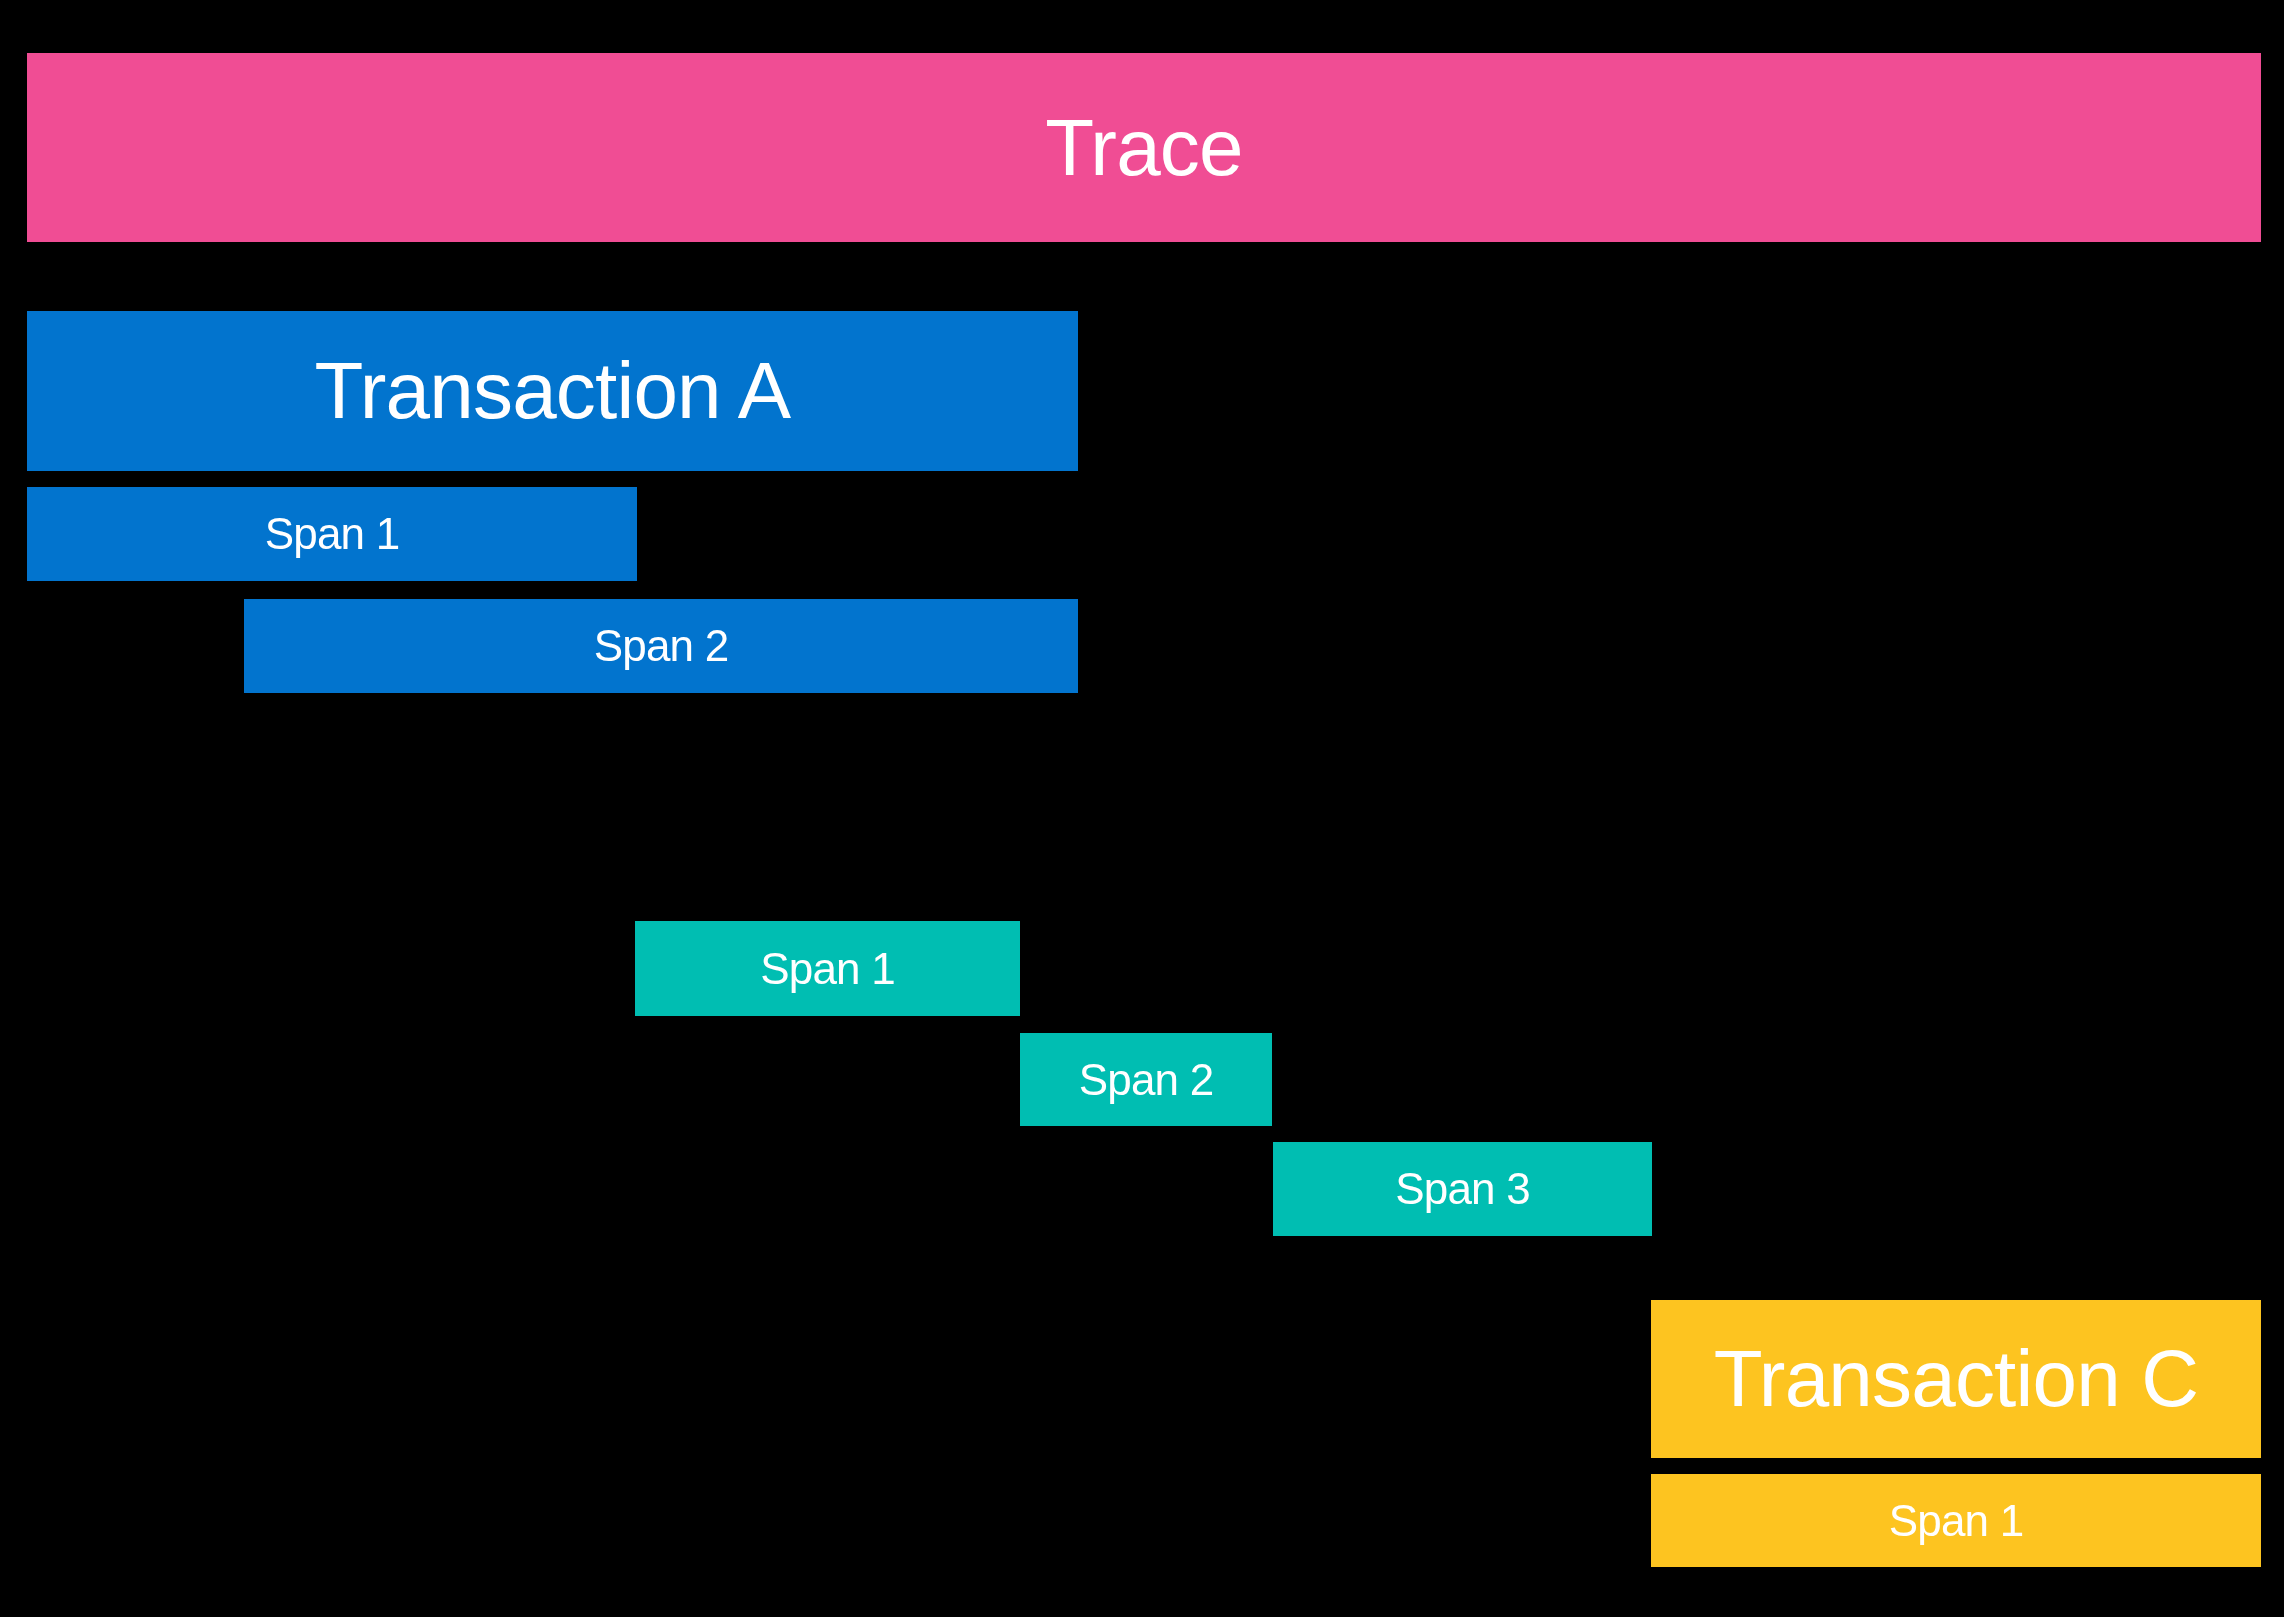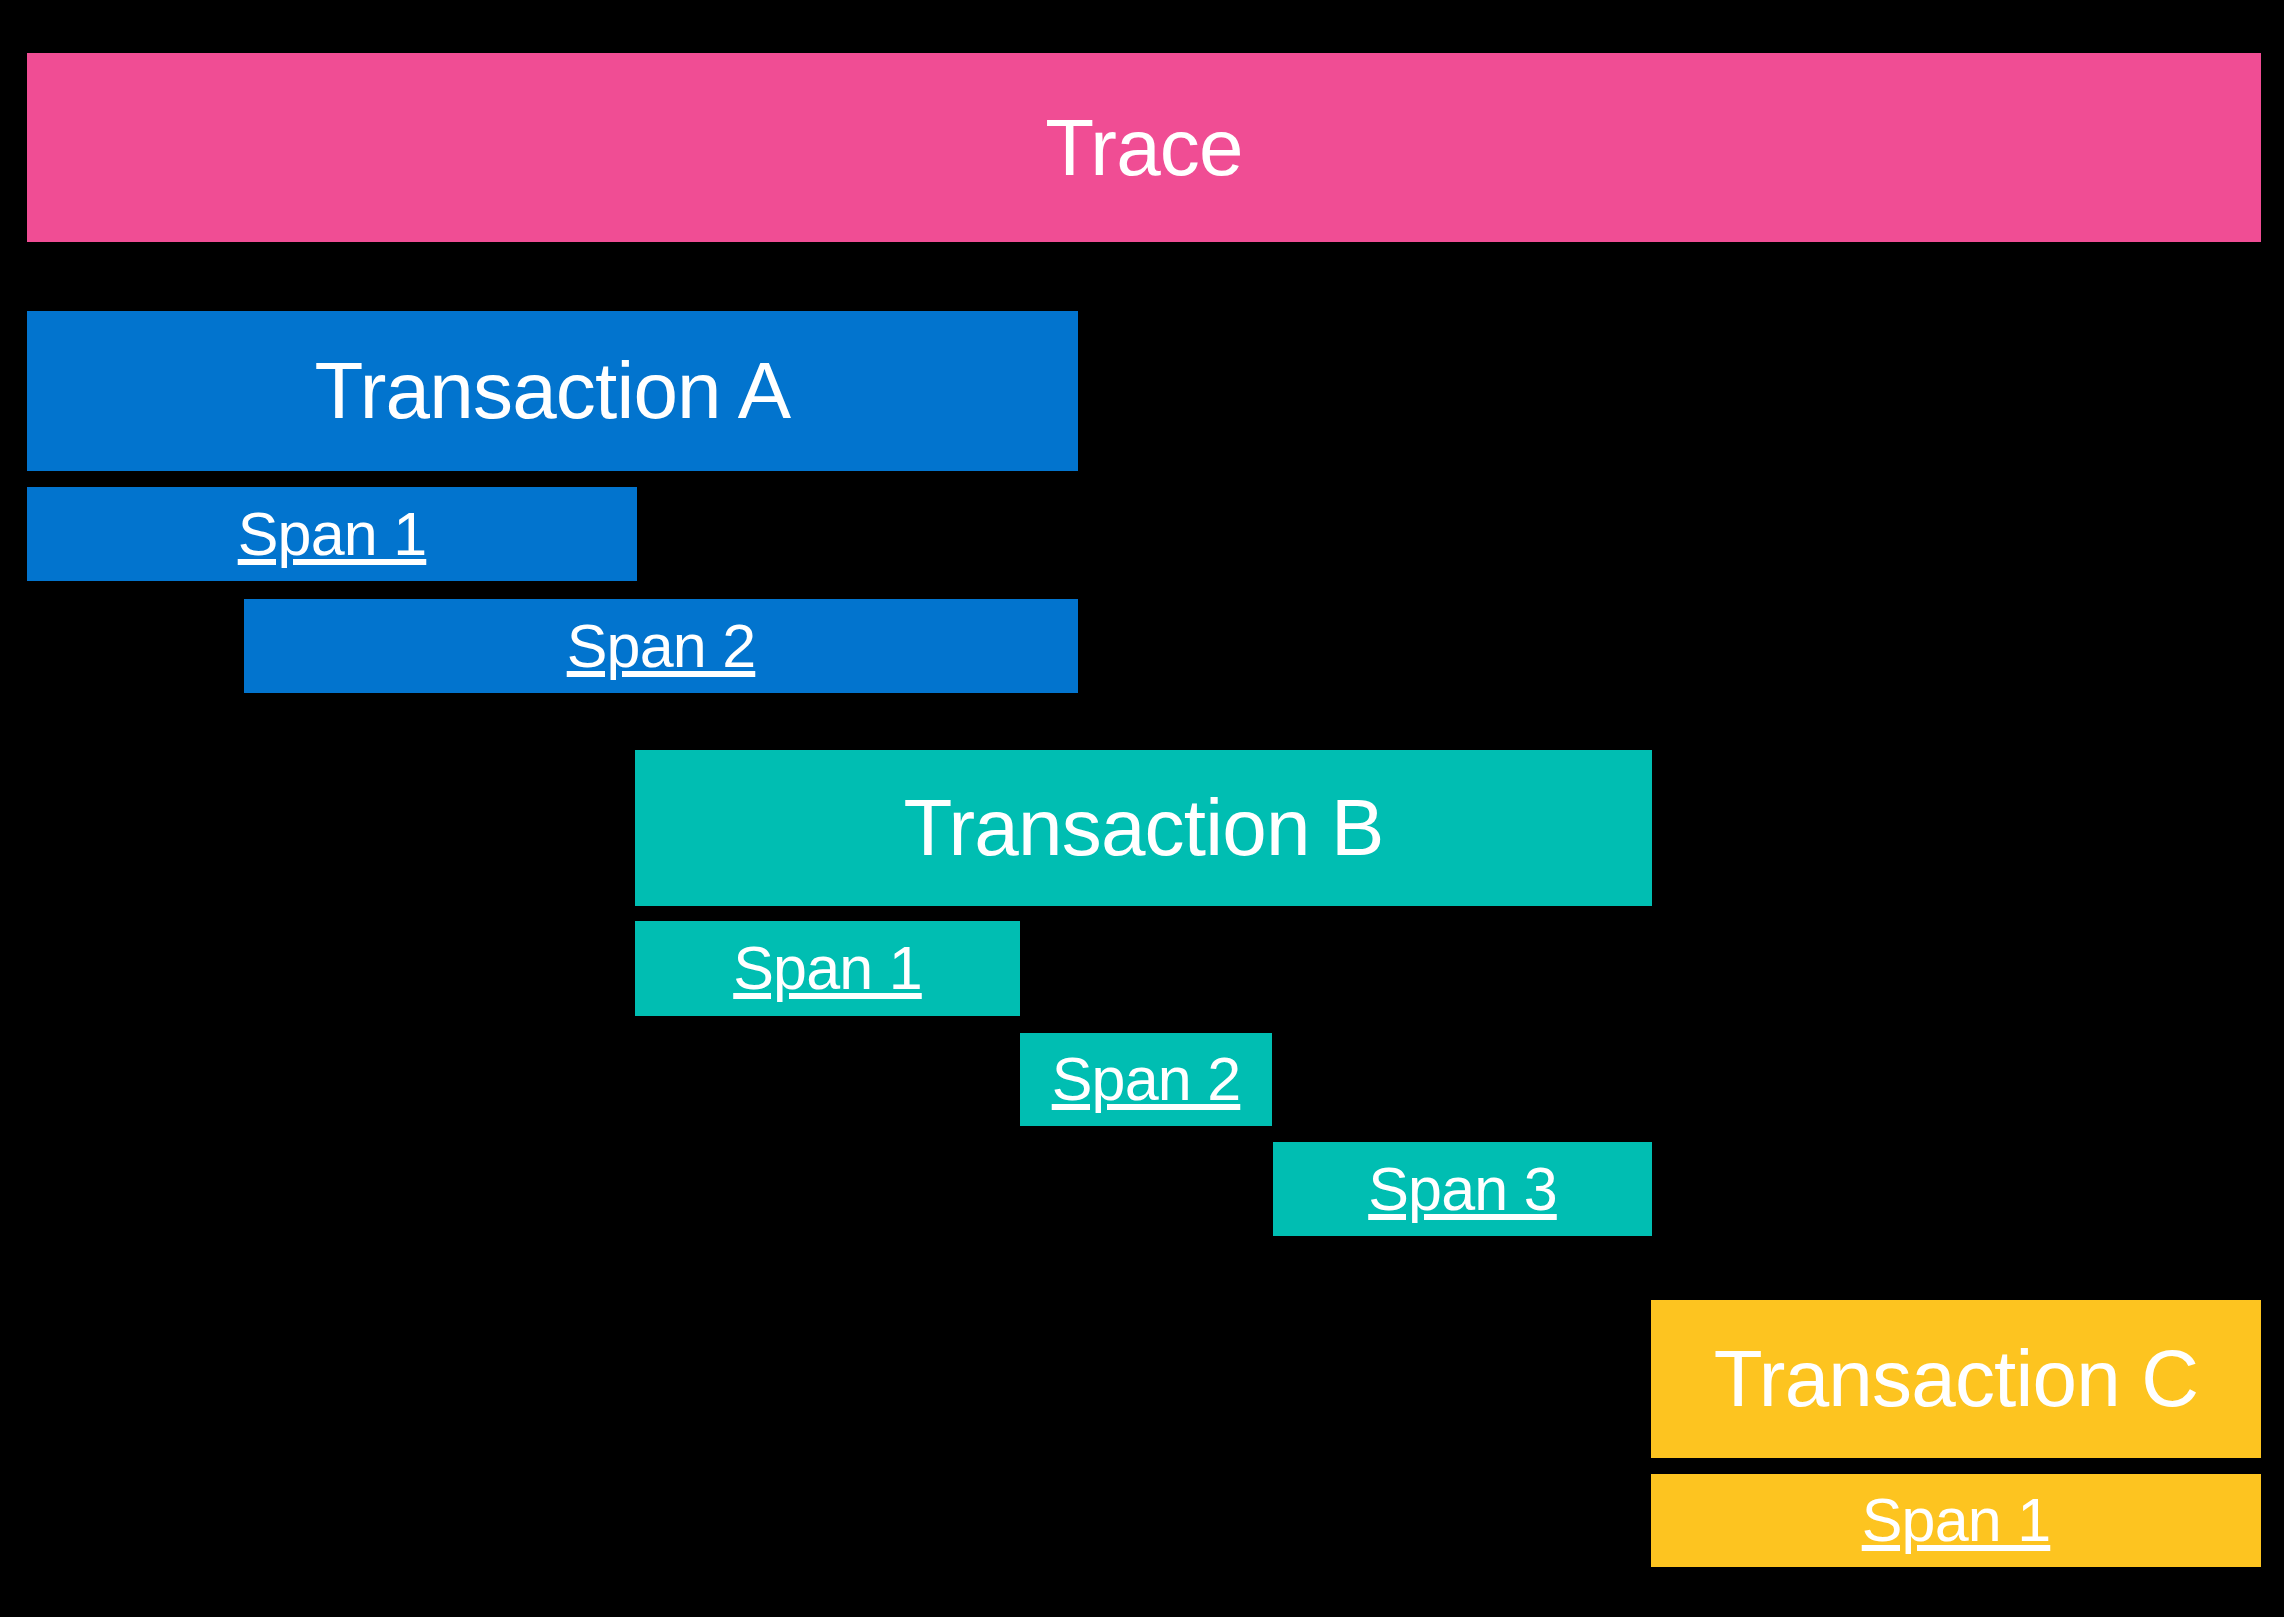--- a/index.html
+++ b/index.html
@@ -22,21 +22,21 @@
     justify-content: center;
   }
   .label {
     color: #FFFFFF;
     font-weight: 500;
     letter-spacing: -0.8px;
     white-space: nowrap;
     line-height: 1;
   }
   .label-lg { font-size: 80px; }
-  .label-sm { font-size: 61px; text-decoration: underline; }
+  .label-sm { font-size: 44px; }
 
   
   .pos-trace    { left: 27px;   top: 53px;   width: 2234px; height: 189px; }
   .pos-txn-a    { left: 27px;   top: 311px;  width: 1051px; height: 160px; }
   .pos-span-a1  { left: 27px;   top: 487px;  width: 610px;  height: 94px; }
   .pos-span-a2  { left: 244px;  top: 599px;  width: 834px; height: 94px; }
   .pos-txn-b    { left: 635px;  top: 750px;  width: 1017px; height: 156px; }
   .pos-span-b1  { left: 635px;  top: 921px; width: 385px;  height: 95px; }
   .pos-span-b2  { left: 1020px; top: 1033px; width: 252px;  height: 93px; }
   .pos-span-b3  { left: 1273px; top: 1142px; width: 379px;  height: 94px; }
@@ -55,23 +55,20 @@
   <div class="bar pos-trace" style="background-color: rgb(240, 77, 148);">
     <span class="label label-lg">Trace</span>
   </div>
   <div class="bar pos-span-a1" style="background-color: rgb(2, 116, 206);">
     <span class="label label-sm">Span 1</span>
   </div>
   <div class="bar pos-span-a2" style="background-color: rgb(2, 116, 206);">
     <span class="label label-sm">Span 2</span>
   </div>
 
-  <div class="bar pos-txn-b" style="background-color: rgb(0, 190, 178);">
-    <span class="label label-lg">Transaction B</span>
-  </div>
   <div class="bar pos-span-b1" style="background-color: rgb(0, 190, 178);">
     <span class="label label-sm">Span 1</span>
   </div>
   <div class="bar pos-span-b2" style="background-color: rgb(0, 190, 178);">
     <span class="label label-sm">Span 2</span>
   </div>
   <div class="bar pos-span-b3" style="background-color: rgb(0, 190, 178);">
     <span class="label label-sm">Span 3</span>
   </div>
 

